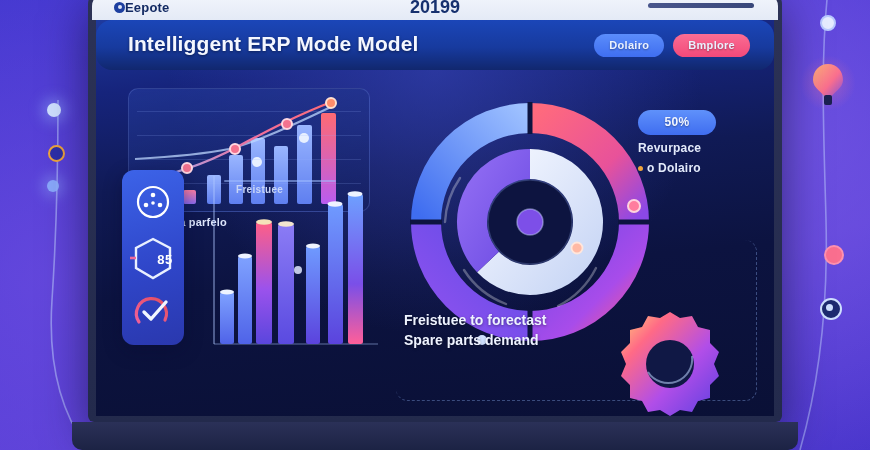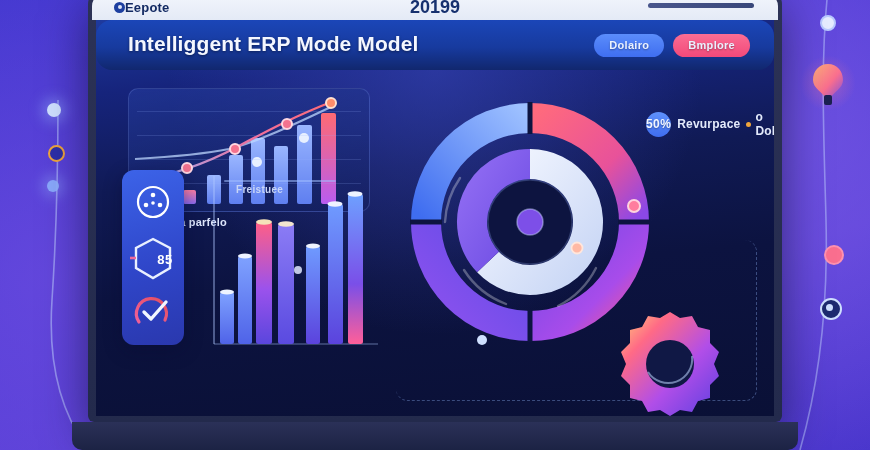--- a/index.html
+++ b/index.html
@@ -125,22 +125,22 @@
     position:absolute;left:36px;top:12px;
     color:#c9d6f7;font-size:10px;font-weight:700;letter-spacing:.3px;
   }
   .bars-label-line{position:absolute;left:24px;top:8px;width:112px;height:2px;
     background:rgba(160,190,255,.55);border-radius:2px;}
 
   
   .donut-wrap{position:absolute;left:294px;top:62px;width:280px;height:280px;}
 
   
-  .badges{position:absolute;right:16px;top:90px;width:112px;
-    display:flex;flex-direction:row;align-items:center;gap:6px;}
+  .badges{position:absolute;right:24px;top:90px;width:112px;
+    display:flex;flex-direction:column;align-items:flex-start;gap:6px;}
   .badge{
     border-radius:999px;padding:5px 0 6px;width:78px;text-align:center;
     font-size:12px;font-weight:700;color:#f2f6ff;letter-spacing:.4px;
     text-shadow:0 1px 2px rgba(0,0,0,.35);cursor:pointer;
   }
   .badge-blue{background:linear-gradient(180deg,#5f91fb,#3f6df0);}
   .badge-pink{background:linear-gradient(180deg,#fb6f99,#f24c80);}
   .badge-pink2{background:linear-gradient(180deg,#fc7ba4,#f55c8d);}
   .badge-caption{
     color:#e3eafb;font-size:12px;font-weight:700;letter-spacing:.2px;
@@ -433,20 +433,24 @@
       <div class="badge-caption">
         <span>Revurpace</span>
       </div>
       <div class="badge-caption">
         <span class="cap-dot"></span>
         <span>o Dolairo</span>
       </div>
     </div>
 
     <div class="dashbox"></div>
+    <div class="fcast">
+      <div>Freistuee to forectast</div>
+      <div>Spare parts demand</div>
+    </div>
 
     <svg class="gear" width="112" height="112" viewBox="0 0 112 112">
       <defs>
         <linearGradient id="gg" x1="0" y1="0" x2="1" y2="1">
           <stop offset="0%" stop-color="#ffd27a"></stop>
           <stop offset="25%" stop-color="#ff6a86"></stop>
           <stop offset="60%" stop-color="#b14ee8"></stop>
           <stop offset="100%" stop-color="#5b3fe0"></stop>
         </linearGradient>
       </defs>

